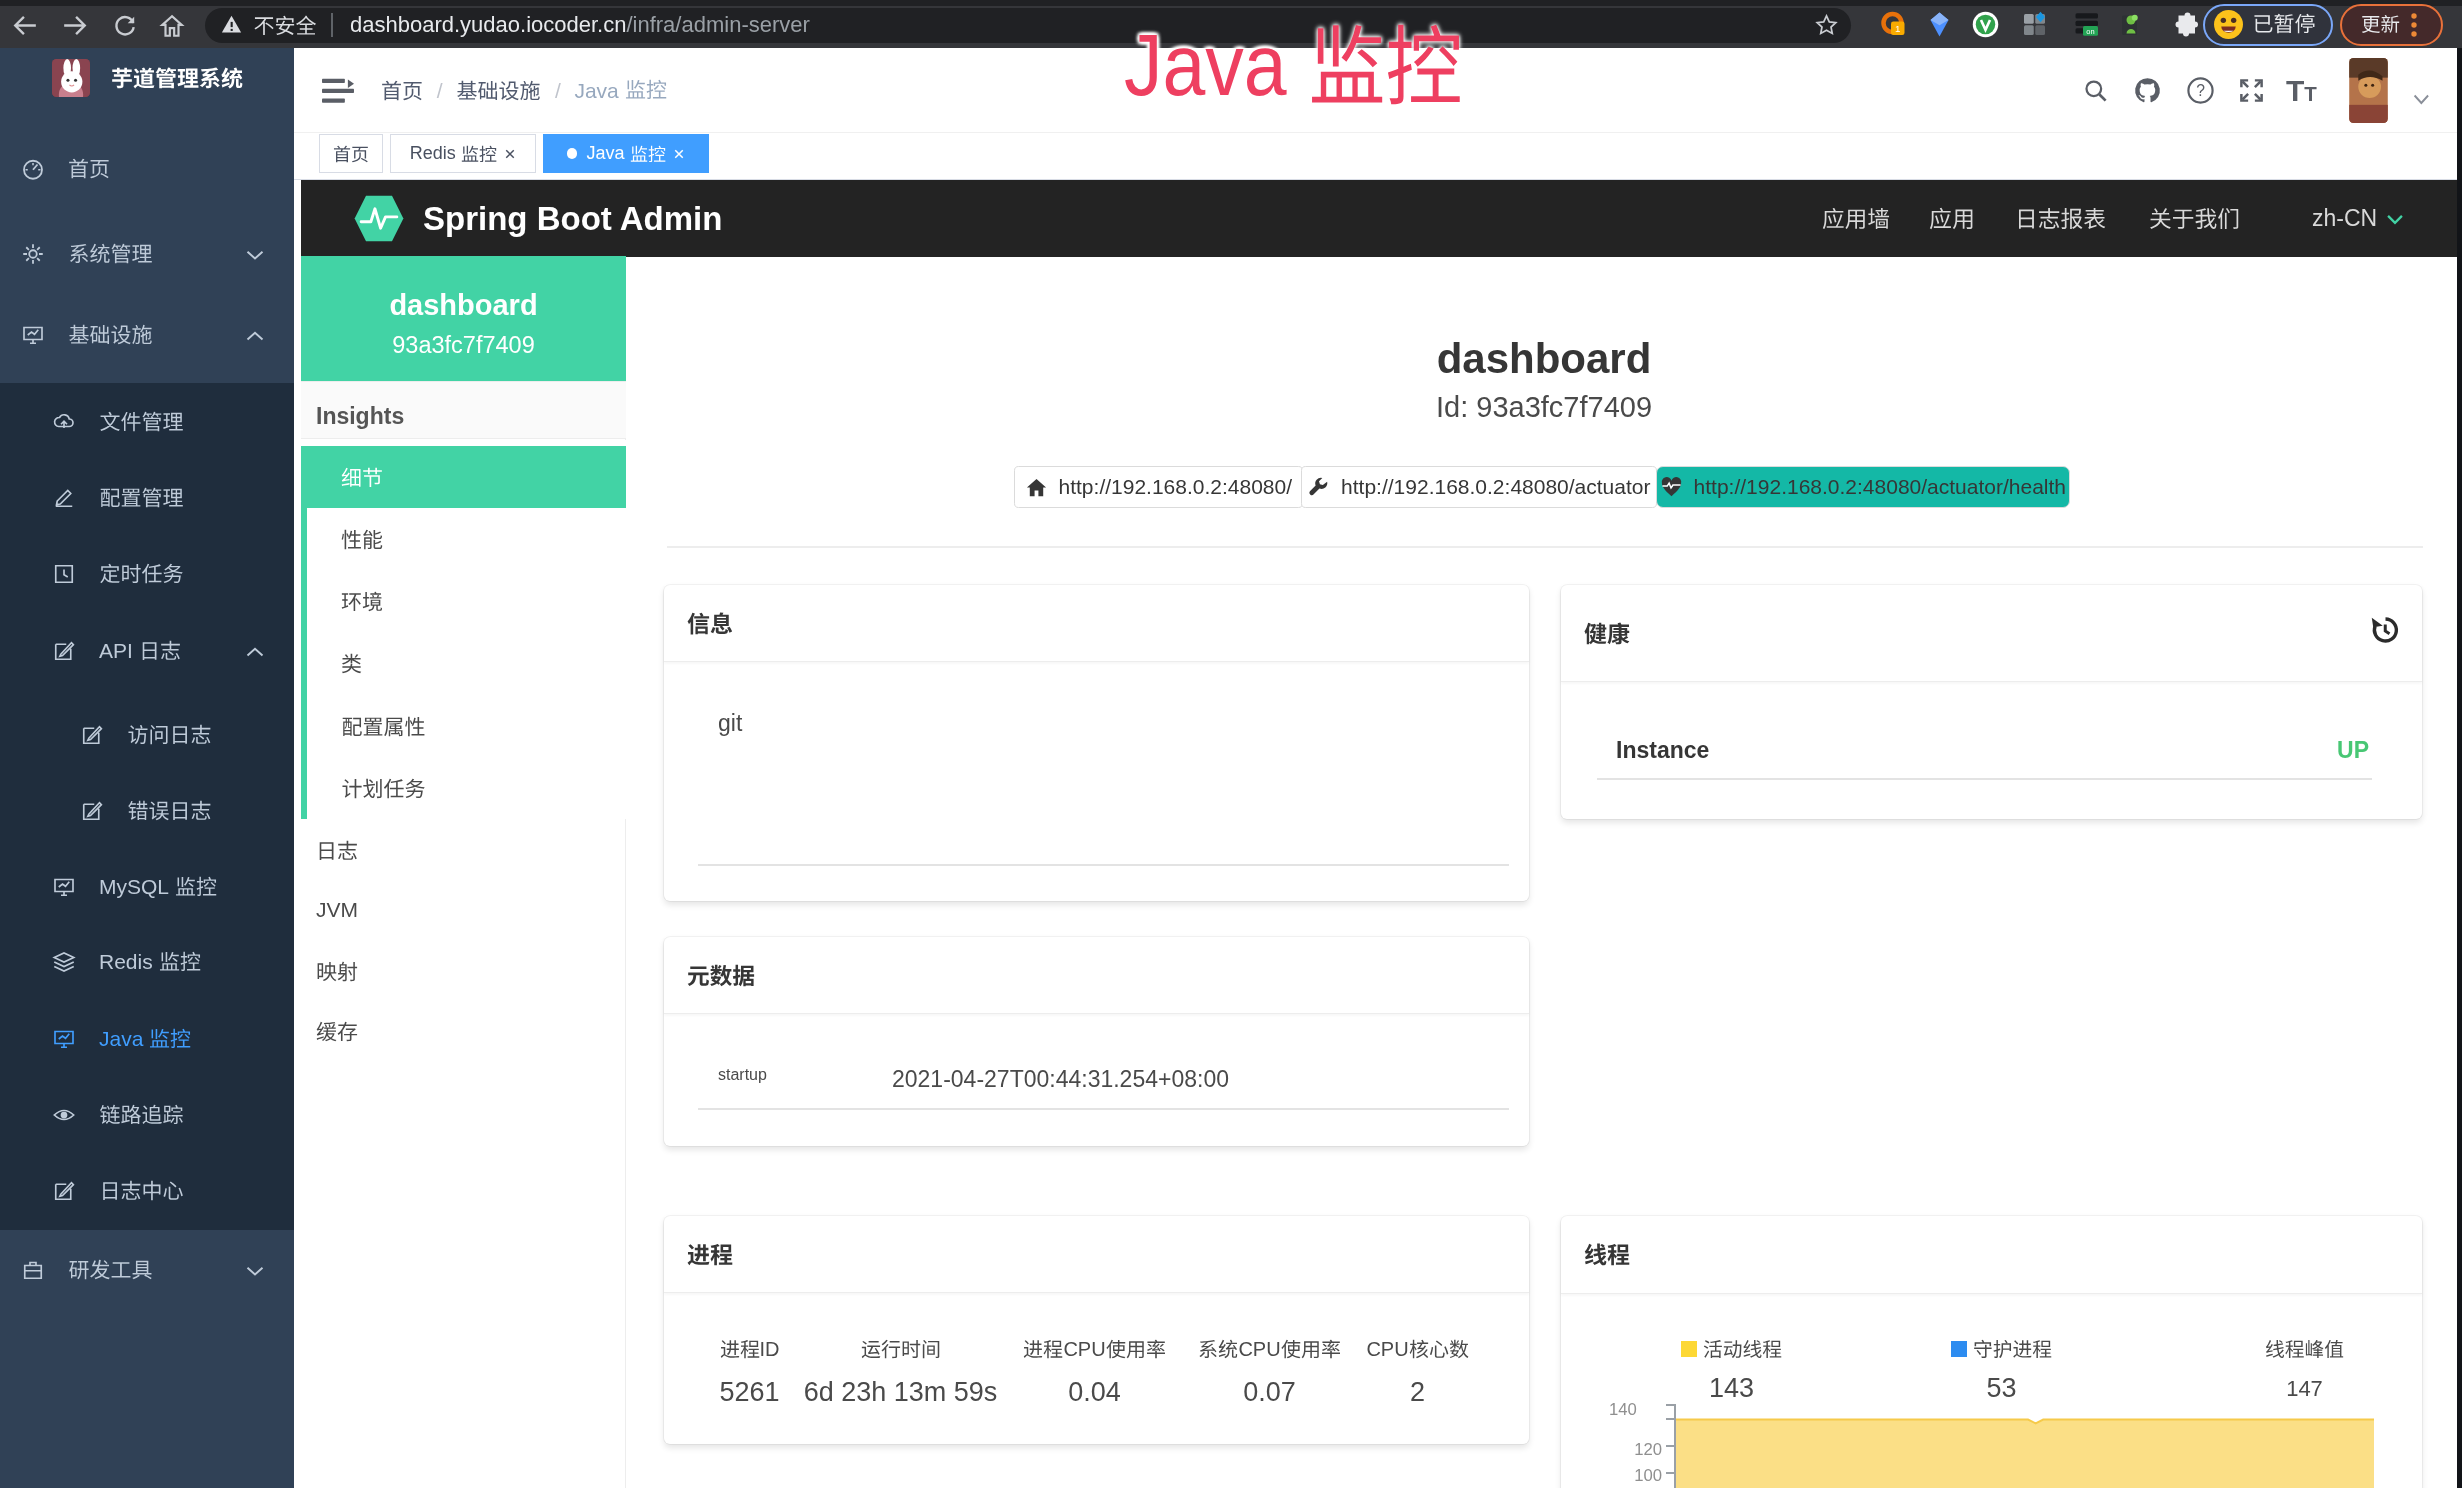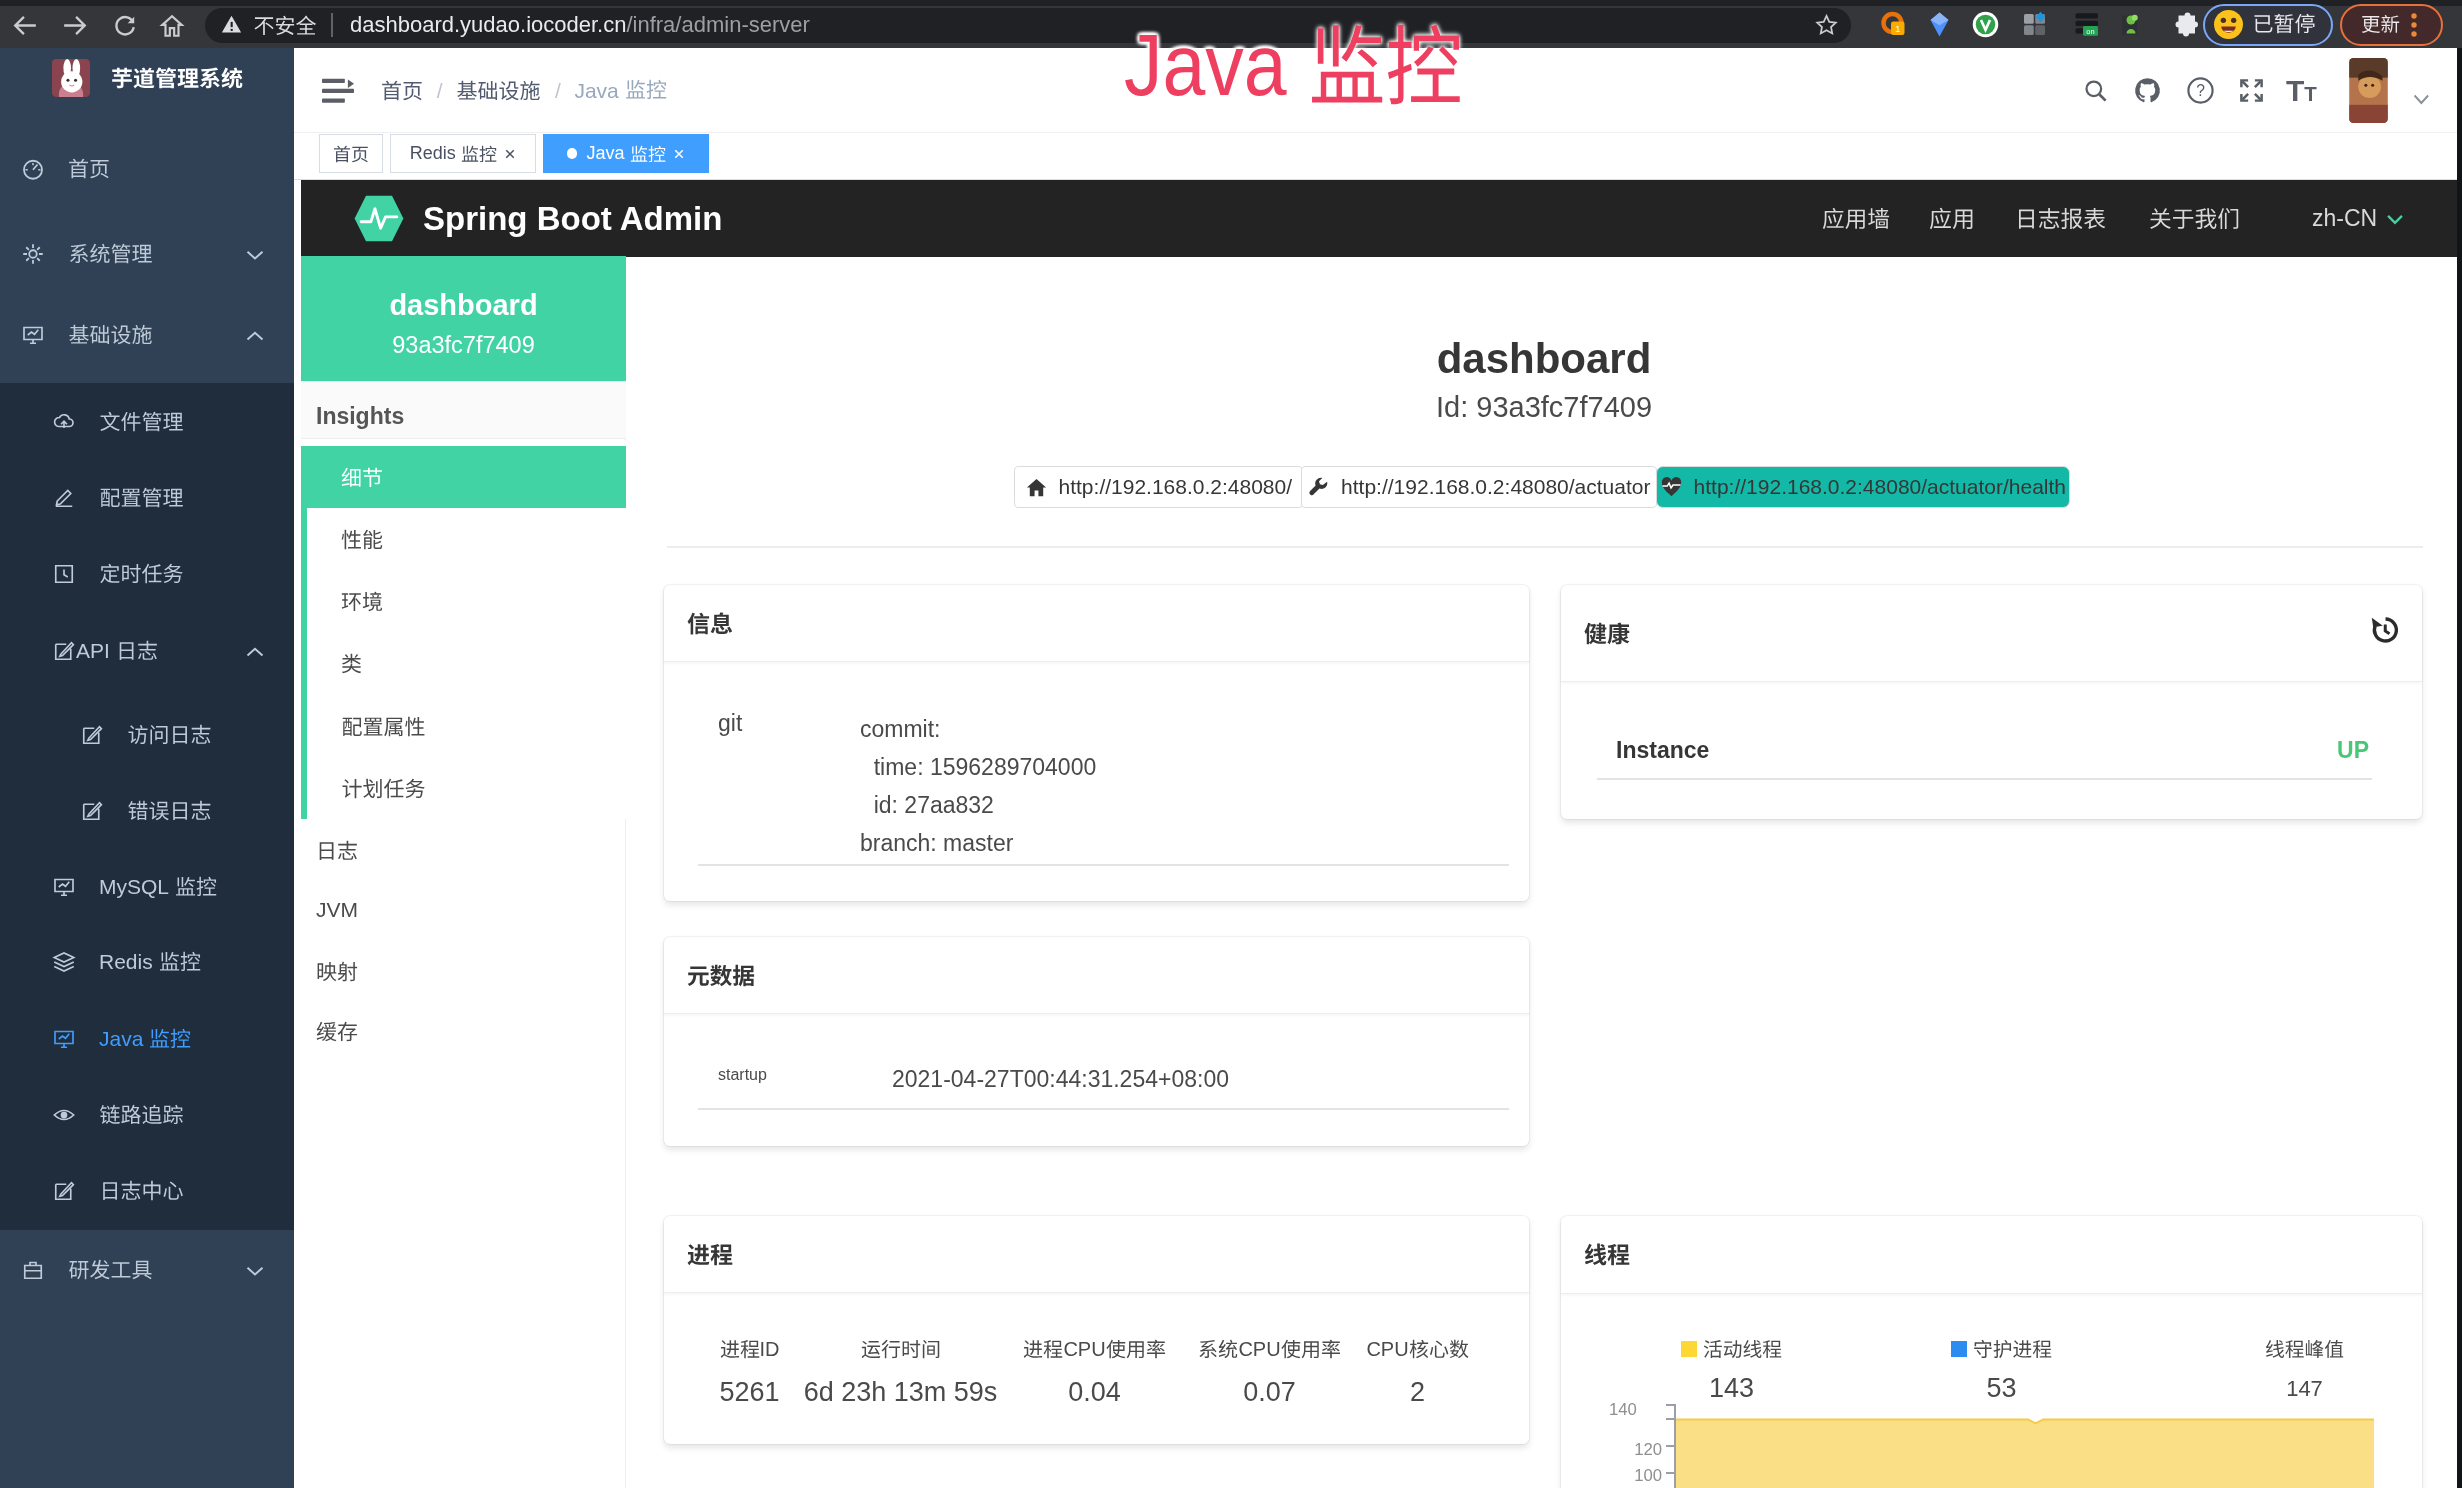--- a/index.html
+++ b/index.html
@@ -306,21 +306,21 @@
         <use href="#r5B9A" x="0"></use>
         <use href="#r65F6" x="1000"></use>
         <use href="#r4EFB" x="2000"></use>
         <use href="#r52A1" x="3000"></use>
       </svg></span>
   </div>
 <div class="row" style="left:0;top:632px;width:294px;height:38px">
     <div style="width:24px;height:24px;margin-left:52px"><svg width="24" height="24" viewBox="0 0 32 32">
         <path d="M5 7 h14 M5 7 v20 h20 v-14 M12 20 L26 5 l2.5 2.5 L14 22 l-3.5 1 Z" fill="none" stroke="#bfcbd9" stroke-width="2.2"></path>
       </svg></div>
-    <span style="font-size:21px;color:#bfcbd9;">API&nbsp;<svg class="cg" style="width:42px;height:21px;vertical-align:-0.12em;fill:#bfcbd9;" viewBox="0 0 2000 1000">
+    <span style="font-size:21px;color:#bfcbd9;margin-left:23px">API&nbsp;<svg class="cg" style="width:42px;height:21px;vertical-align:-0.12em;fill:#bfcbd9;" viewBox="0 0 2000 1000">
         <use href="#r65E5" x="0"></use>
         <use href="#r5FD7" x="1000"></use>
       </svg></span>
     <svg style="margin-left:auto;margin-right:27px" width="24" height="24" viewBox="0 0 32 32">
       <path d="M6 22 L16 13 L26 22" stroke="#bfcbd9" stroke-width="2.6" fill="none"></path>
     </svg>
   </div>
 <div class="row" style="left:0;top:716px;width:294px;height:38px">
     <div style="width:24px;height:24px;margin-left:80px"><svg width="24" height="24" viewBox="0 0 32 32">
         <path d="M5 7 h14 M5 7 v20 h20 v-14 M12 20 L26 5 l2.5 2.5 L14 22 l-3.5 1 Z" fill="none" stroke="#bfcbd9" stroke-width="2.2"></path>
@@ -594,21 +594,20 @@
     </svg>http://192.168.0.2:48080/actuator/health</div>
 <div class="abs" style="left:667px;top:546px;width:1756px;height:2.3px;background:#ededed"></div>
 <div class="abs" style="left:664px;top:585px;width:865px;height:316px;background:#fff;box-shadow:0 0 0 0.8px rgba(10,10,10,.06), 0 3.8px 6.8px rgba(10,10,10,.1);border-radius:6px">
     <div style="height:77px;border-bottom:1.5px solid #ededed;display:flex;align-items:center;padding:0 23px;font-size:23px;font-weight:bold;color:#363636;box-shadow:0 2.3px 3px rgba(10,10,10,.04)">
       <svg class="cg" style="width:46px;height:23px;vertical-align:-0.12em;" viewBox="0 0 2000 1000">
         <use href="#b4FE1" x="0"></use>
         <use href="#b606F" x="1000"></use>
       </svg>
     </div>
     <div class="abs" style="left:54px;top:125px;font-size:23px;color:#4a4a4a">git</div>
-    <div class="abs" style="left:196px;top:125px;font-size:23px;color:#4a4a4a;line-height:38px">commit:<br><span style="margin-left:13.7px">time: 1596289704000</span><br><span style="margin-left:13.7px">id: 27aa832</span><br>branch: master</div>
     <div class="abs" style="left:34px;top:279px;width:811px;height:1.5px;background:#e3e3e3"></div>
   </div>
 <div class="abs" style="left:1561px;top:585px;width:861px;height:234px;background:#fff;box-shadow:0 0 0 0.8px rgba(10,10,10,.06), 0 3.8px 6.8px rgba(10,10,10,.1);border-radius:6px">
     <div style="height:97px;border-bottom:1.5px solid #ededed;display:flex;align-items:center;padding:0 23px;font-size:23px;font-weight:bold;color:#363636;box-shadow:0 2.3px 3px rgba(10,10,10,.04)">
       <svg class="cg" style="width:46px;height:23px;vertical-align:-0.12em;" viewBox="0 0 2000 1000">
         <use href="#b5065" x="0"></use>
         <use href="#b5EB7" x="1000"></use>
       </svg>
       <span style="margin-left:auto"><svg width="30" height="30" viewBox="0 0 24 24">
           <path d="M13.2 3.2 a8.8 8.8 0 1 1 -8.3 5.6" stroke="#2b2b2b" stroke-width="2.7" fill="none"></path>

